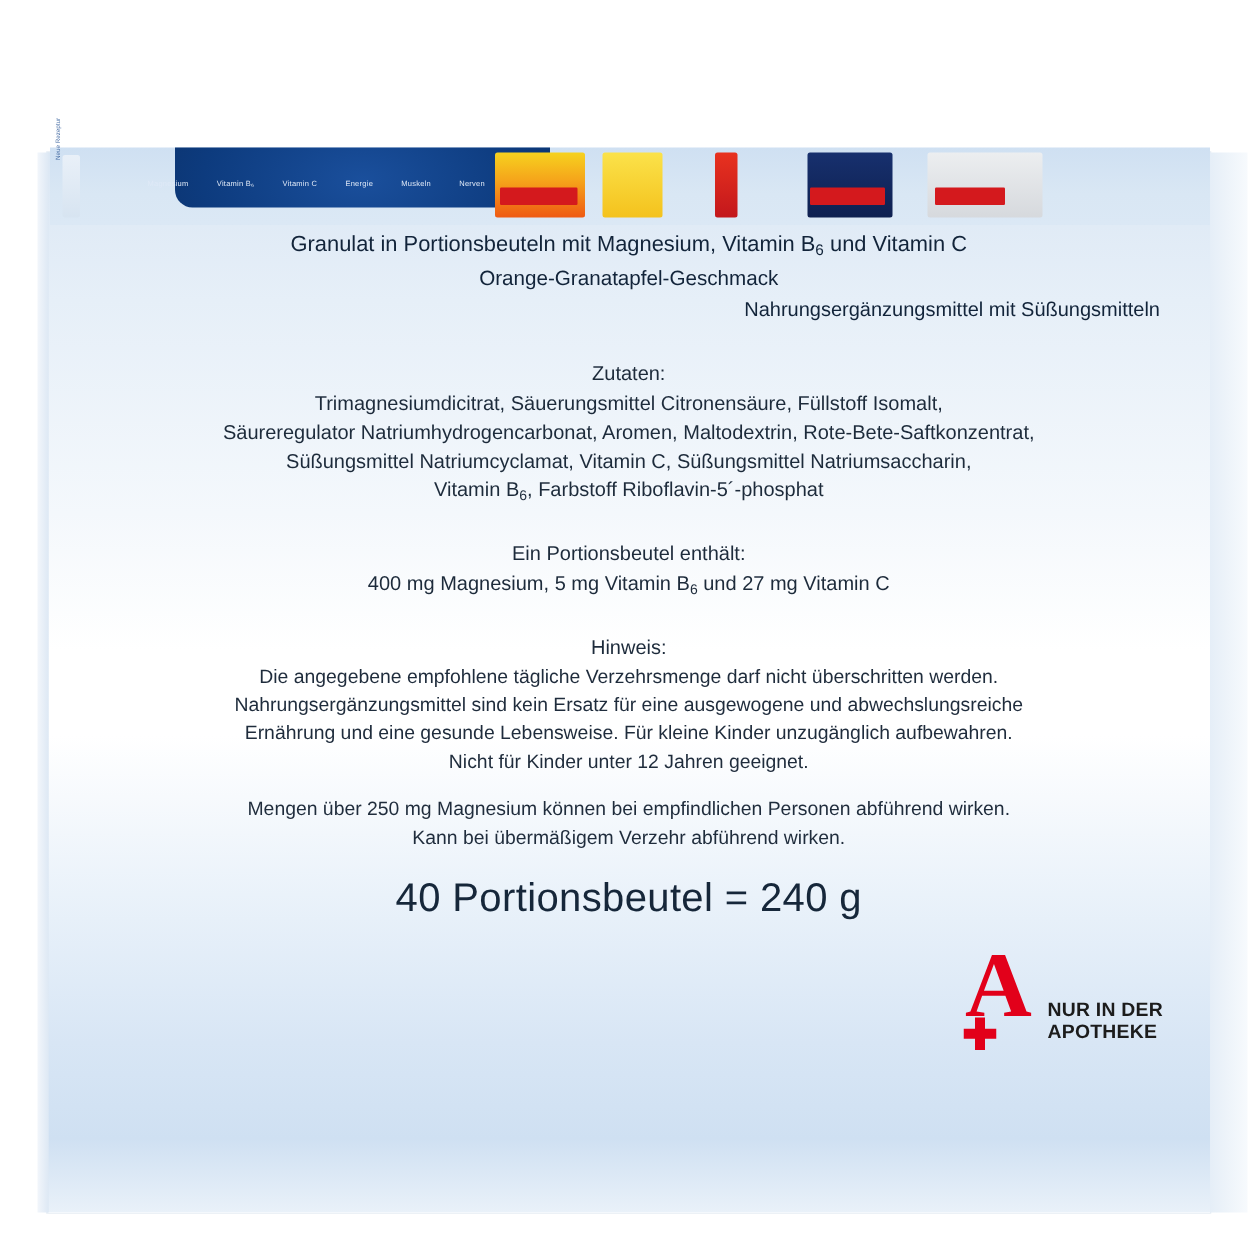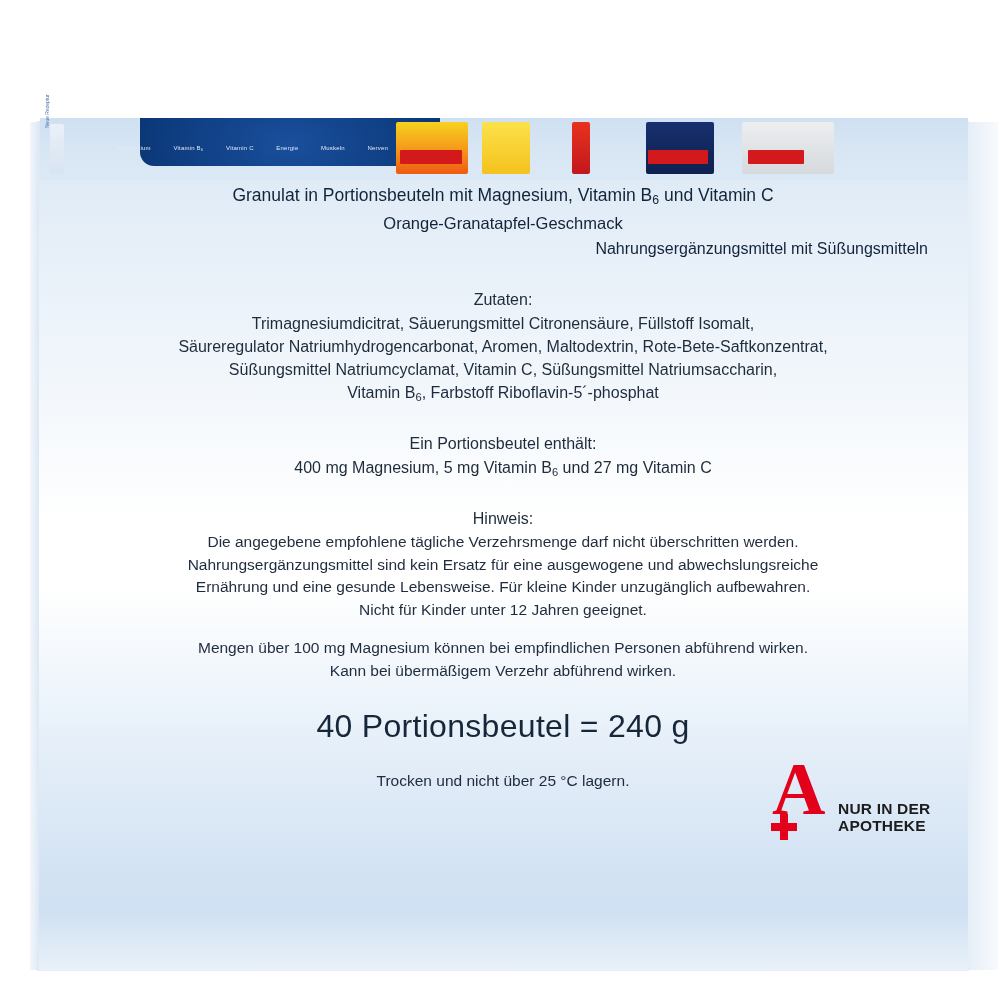--- a/index.html
+++ b/index.html
@@ -178,21 +178,21 @@
   .hinweis-body {
     font-size: 15.5px;
     line-height: 22.5px;
     padding: 0 70px;
   }
   .hinweis-second {
     margin-top: 16px;
   }
 
   .count-line {
-    margin-top: 26px;
+    margin-top: 18px;
     font-size: 32px;
     color: #16273a;
     letter-spacing: .3px;
   }
 
   .storage {
     margin-top: 22px;
     font-size: 15.5px;
     line-height: 28px;
     color: #1d2b3b;
@@ -312,28 +312,27 @@
         400 mg Magnesium, 5 mg Vitamin B<sub>6</sub> und 27 mg Vitamin C
       </div>
     </div>
 
     <div class="section">
       <div class="sec-title">Hinweis:</div>
       <div class="hinweis-body">Die angegebene empfohlene tägliche Verzehrsmenge darf nicht überschritten werden.</div>
       <div class="hinweis-body">Nahrungsergänzungsmittel sind kein Ersatz für eine ausgewogene und abwechslungsreiche</div>
       <div class="hinweis-body">Ernährung und eine gesunde Lebensweise. Für kleine Kinder unzugänglich aufbewahren.</div>
       <div class="hinweis-body">Nicht für Kinder unter 12 Jahren geeignet.</div>
-      <div class="hinweis-body hinweis-second">Mengen über 100 mg Magnesium können bei empfindlichen Personen abführend wirken.</div>
+      <div class="hinweis-body hinweis-second">Mengen über 250 mg Magnesium können bei empfindlichen Personen abführend wirken.</div>
       <div class="hinweis-body">Kann bei übermäßigem Verzehr abführend wirken.</div>
     </div>
 
     <div class="count-line">40 Portionsbeutel = 240 g</div>
 
     <div class="storage">
-      <div>Trocken und nicht über 25 °C lagern.</div>
     </div>
 
   </div>
 
   <div class="apo">
     <div class="apo-a">A</div>
     <div class="apo-cross-v"></div>
     <div class="apo-cross-h"></div>
     <div class="apo-text">
       <div>NUR IN DER</div>

